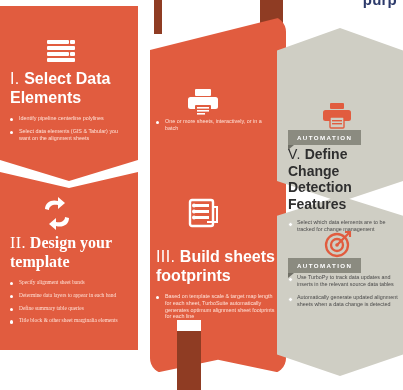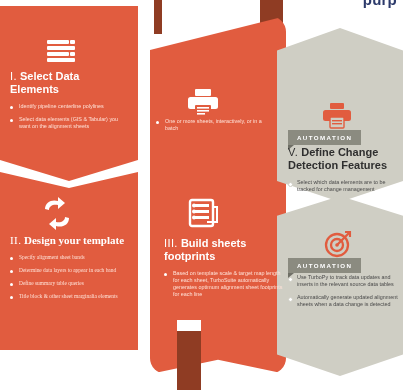--- a/index.html
+++ b/index.html
@@ -53,26 +53,26 @@
     line-height:1.28;
     margin-bottom:6px;
   }
   ul.bul li:before{
     content:"";
     position:absolute;left:0;top:3px;
     width:3.4px;height:3.4px;border-radius:50%;
   }
 
   
-  .orange .p-title{color:#ffffff;font-size:11px;}
+  .orange .p-title{color:#ffffff;font-size:16px;}
   .orange ul.bul{color:#ffe2d8;font-size:5.4px;}
   .orange ul.bul li:before{background:#ffffff;}
 
   
-  .grey .p-title{color:#2f2f2f;font-size:11px;}
+  .grey .p-title{color:#2f2f2f;font-size:14px;}
   .grey ul.bul{color:#4a4a4a;font-size:5.4px;}
   .grey ul.bul li:before{background:#ffffff;border:.5px solid #cfcfc6;}
 
   
   .col-left-1{
     position:absolute;left:0;top:6px;width:138px;height:175px;
     background:#e15c3f;
     clip-path:polygon(0 0,100% 0,100% 88%,50% 100%,0 88%);
   }
   .col-left-2{
@@ -200,21 +200,21 @@
       <rect x="3" y="2" width="23" height="26" rx="2" fill="none" stroke="#ffffff" stroke-width="2.4"></rect>
       <rect x="8" y="6" width="14" height="3" fill="#ffffff"></rect>
       <rect x="8" y="12" width="14" height="3" fill="#ffffff"></rect>
       <rect x="8" y="18" width="14" height="3" fill="#ffffff"></rect>
       <circle cx="7" cy="7.5" r="2" fill="#ffffff"></circle>
       <circle cx="7" cy="13.5" r="2" fill="#ffffff"></circle>
       <circle cx="7" cy="19.5" r="2" fill="#ffffff"></circle>
       <path d="M26 9 L30 9 L30 24 L20 24" fill="none" stroke="#ffffff" stroke-width="2"></path>
     </svg>
   </div>
-  <div class="panel orange" style="left:156px;top:237px;width:120px;margin-left:8px;">
+  <div class="panel orange" style="left:156px;top:248px;width:120px;">
     <div class="p-title">
       <span class="num">III.</span>
       <span>Build sheets footprints</span>
     </div>
     <ul class="bul">
       <li>Based on template scale &amp; target map length for each sheet, TurboSuite automatically generates optimum alignment sheet footprints for each line</li>
     </ul>
   </div>
 
   <div class="icon" style="left:322px;top:102px;width:30px;height:28px;">

